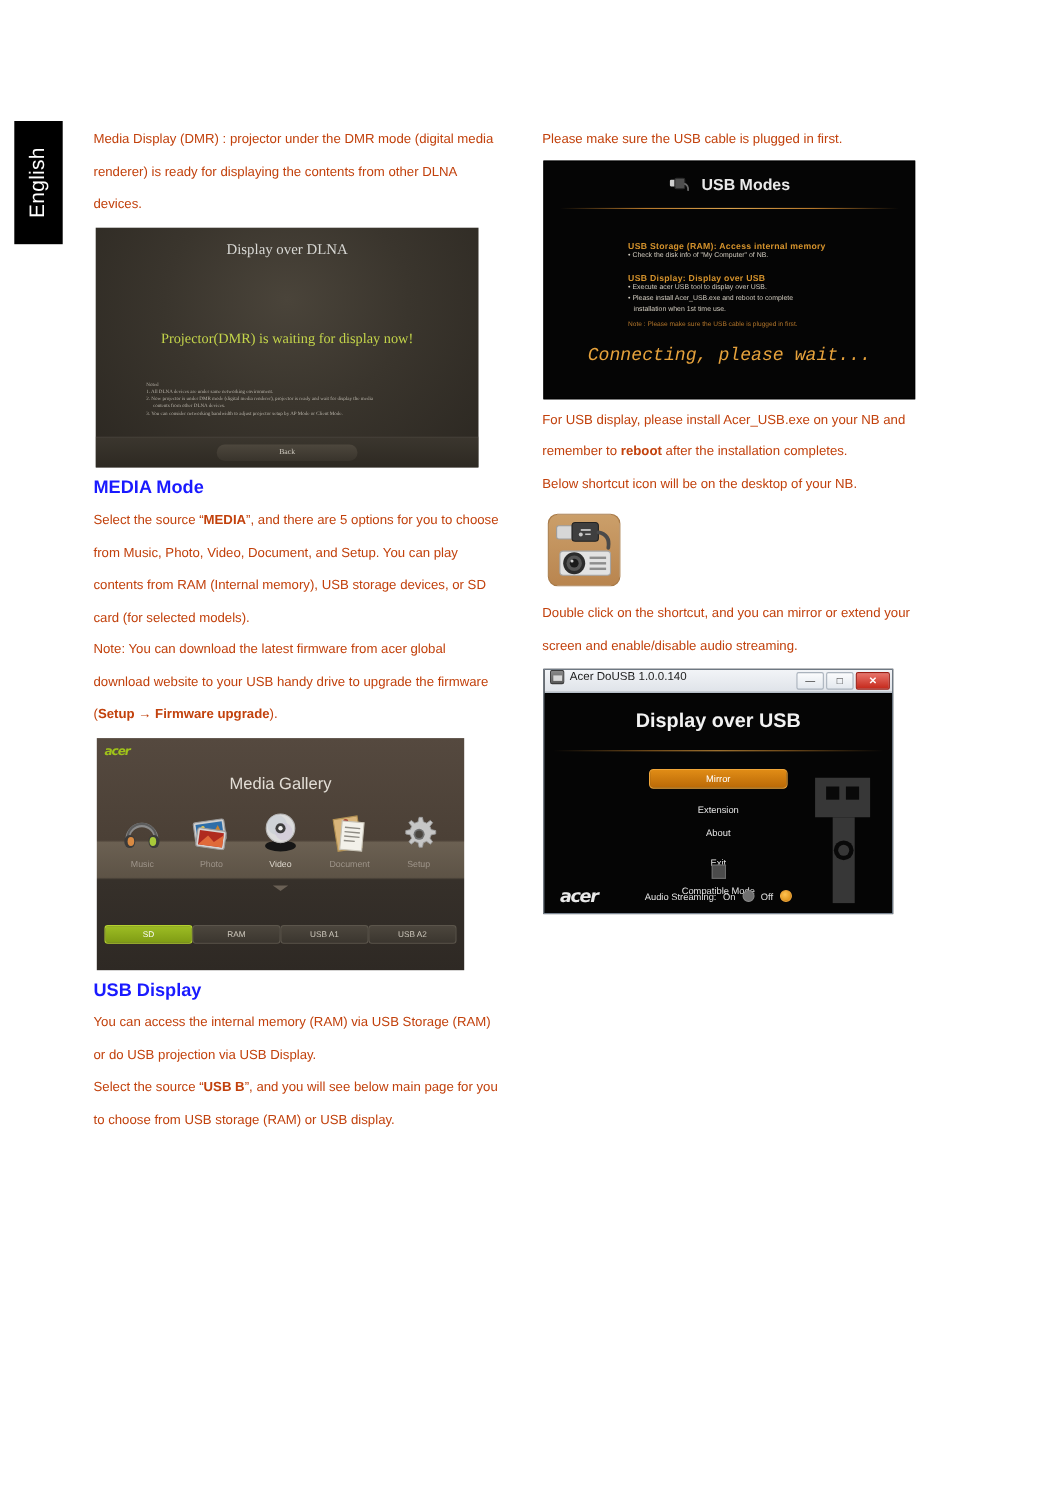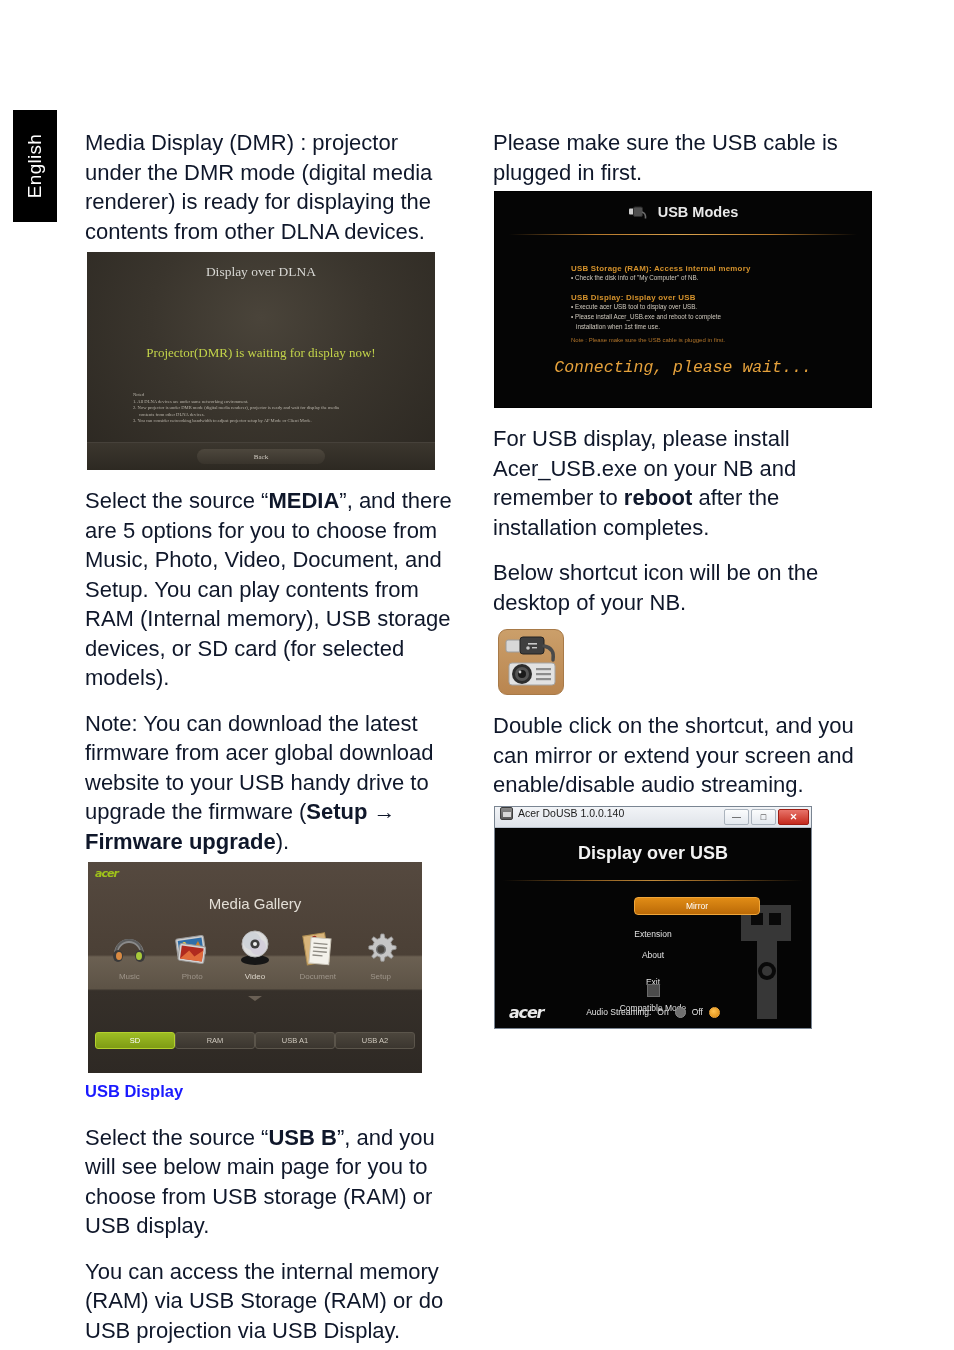--- a/index.html
+++ b/index.html
@@ -34,24 +34,24 @@
   
   .col {
     position: absolute;
     top: 112px;
     width: 372px;
   }
   .col-left  { left: 85px; }
   .col-right { left: 493px; }
 
   p.body {
-    margin: 16px 0 0 0;
-    font-size: 22px;
+    margin: 0 0 0 0;
+    font-size: 12px;
     line-height: 29.5px;
-    color: #0f172a;
+    color: #c2410c;
   }
   .h-blue {
     color: #1a1aff;
     font-weight: bold;
     font-size: 16.5px;
     line-height: 29.5px;
     margin: 0;
   }
   b { font-weight: bold; }
 
@@ -152,21 +152,21 @@
     color: #cec8bd; font-size: 7.5px;
     display: flex; align-items: center; justify-content: center;
   }
   .gallery .srcbtn.sel {
     background: linear-gradient(#9dbd24, #7f9c14);
     border-color: #b4d12e; color: #fff;
   }
 
   
   .usbmodes {
-    width: 378px; height: 217px;
+    width: 338px; height: 217px;
     margin: 4px 0 4px 1px;
     background: #050505;
     position: relative;
     border: 1px solid #000;
   }
   .usbmodes .hd {
     position: absolute; top: 12px; left: 0; right: 0;
     text-align: center; color: #e9e9e9;
     font-size: 14.5px; font-weight: bold;
   }
@@ -262,21 +262,21 @@
     position: absolute; right: -14px; top: 68px;
     width: 120px; height: 130px;
     opacity: .22;
   }
   .dousb .mirror {
     position: absolute; left: 50%; transform: translateX(-50%);
     top: 68px; width: 126px; height: 18px; border-radius: 4px;
     background: linear-gradient(#e08c16, #bb6a07);
     border: 1px solid #f0a63a;
     color: #fff; font-size: 8.5px;
-    display: flex; align-items: center; justify-content: center; margin-left: 44px;
+    display: flex; align-items: center; justify-content: center;
   }
   .dousb .mitem {
     position: absolute; left: 0; right: 0; text-align: center;
     color: #e2e2e2; font-size: 8.5px;
   }
   .dousb .cmrow {
     position: absolute; left: 0; right: 0; top: 155px;
     display: flex; align-items: center; justify-content: center; gap: 6px; flex-direction: column;
   }
   .dousb .cbox {
@@ -322,20 +322,21 @@
       <div>1. All DLNA devices are under same networking environment.</div>
       <div>2. Now projector is under DMR mode (digital media renderer), projector is ready and wait for display the media</div>
       <div class="ind">contents from other DLNA devices.</div>
       <div>3. You can consider networking bandwidth to adjust projector setup by AP  Mode or Client Mode.</div>
     </div>
     <div class="backbar">
       <div class="backbtn">Back</div>
     </div>
   </div>
 
+  <p class="h-blue">MEDIA Mode</p>
   <p class="body"><span>Select the source “</span><b>MEDIA</b><span>”, and there are 5 options for you to choose from Music, Photo, Video, Document, and Setup. You can play contents from RAM (Internal memory), USB storage devices, or SD card (for selected models).</span></p>
   <p class="body"><span>Note: You can download the latest firmware from acer global download website to your USB handy drive to upgrade the firmware (</span><b>Setup →</b> <b>Firmware upgrade</b><span>).</span></p>
 
   <div class="gallery shot">
     <div class="acerlogo">acer</div>
     <div class="gtitle">Media Gallery</div>
 
     <div class="icons">
 
       <div class="icon-cell">
@@ -426,22 +427,22 @@
 
     <div class="srcbar">
       <div class="srcbtn sel">SD</div>
       <div class="srcbtn">RAM</div>
       <div class="srcbtn">USB A1</div>
       <div class="srcbtn">USB A2</div>
     </div>
   </div>
 
   <p class="h-blue">USB Display</p>
+  <p class="body">You can access the internal memory (RAM) via USB Storage (RAM) or do USB projection via USB Display.</p>
   <p class="body"><span>Select the source “</span><b>USB B</b><span>”, and you will see below main page for you to choose from USB storage (RAM) or USB display.</span></p>
-  <p class="body">You can access the internal memory (RAM) via USB Storage (RAM) or do USB projection via USB Display.</p>
 
 </div>
 
 <div class="col col-right">
 
   <p class="body">Please make sure the USB cable is plugged in first.</p>
 
   <div class="usbmodes shot">
     <div class="hd">
       <span class="usbglyph">

